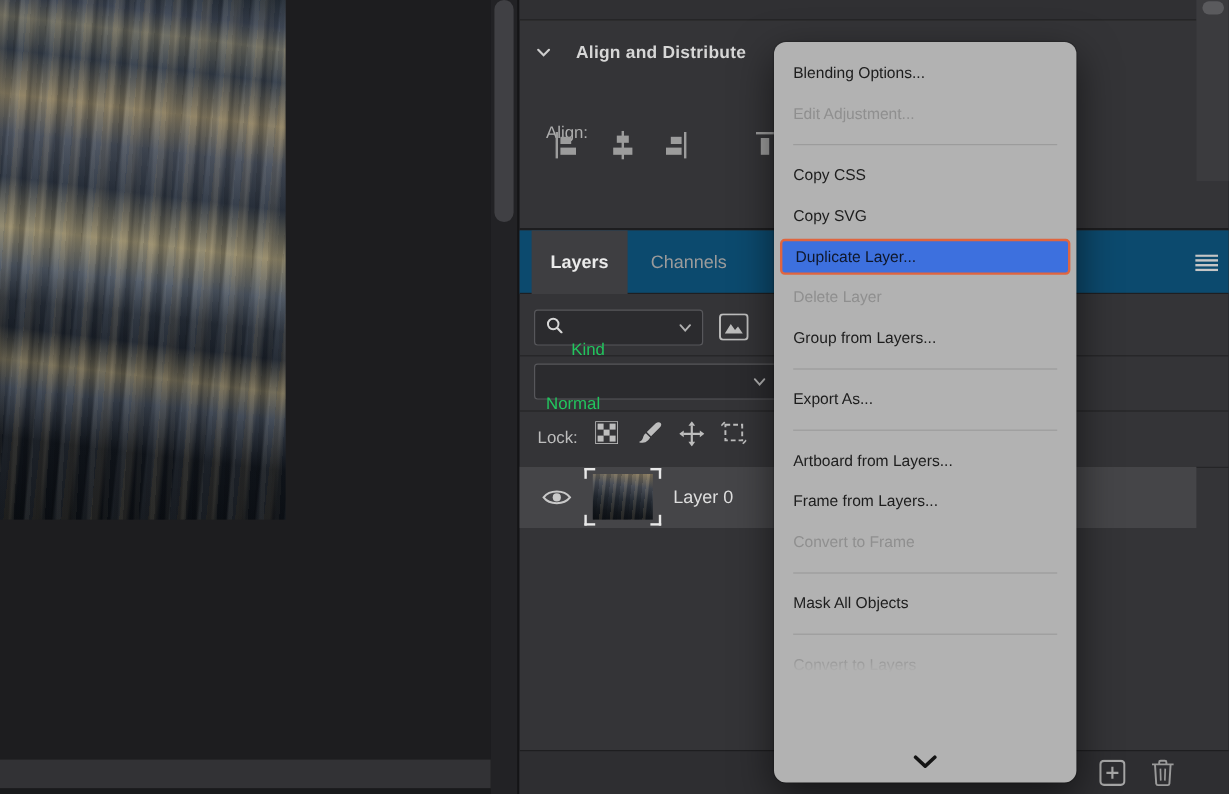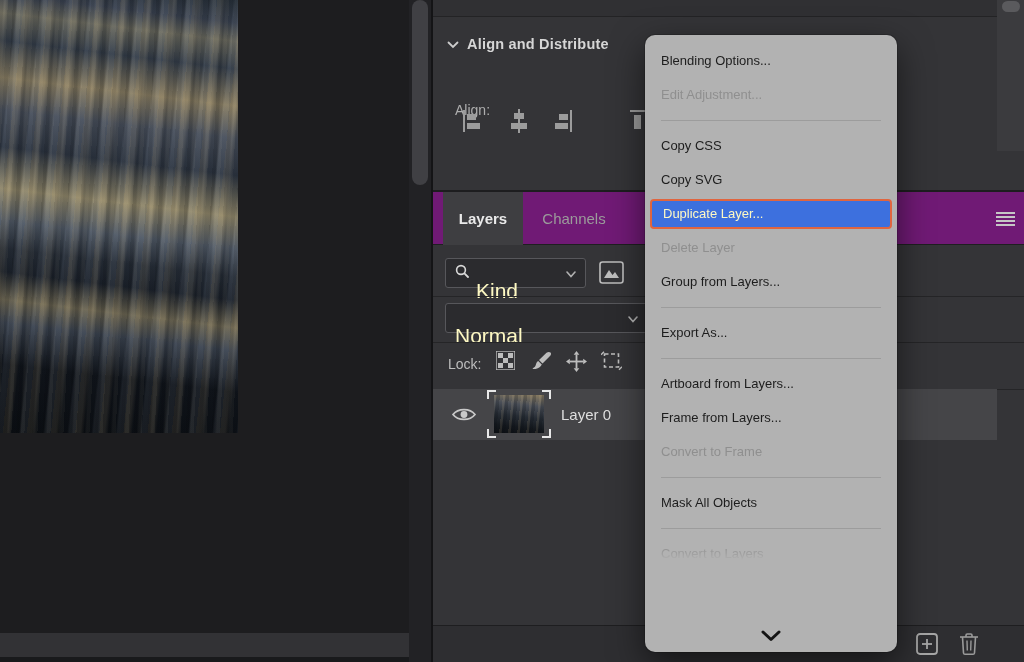--- a/index.html
+++ b/index.html
@@ -28,38 +28,38 @@
         #10141a 85%, #0a0d11 100%);
   }
   .canvas-statusbar { position:absolute; left:0; top:633px; width:409px; height:24px; background:#323235; }
   .canvas-bottomedge { position:absolute; left:0; top:657px; width:409px; height:5px; background:#191a1c; }
   .gutter { position:absolute; left:409px; top:0; width:24px; height:662px; background:#222225; border-right:2px solid #141416; }
   .gutter-thumb { position:absolute; left:3px; top:0; width:16px; height:185px; background:#404044; border-radius:8px; }
 
   
   .panels { position:absolute; left:433px; top:0; width:591px; height:662px; background:#343437; }
   .props-top { position:absolute; left:0; top:0; width:564px; height:17px; background:#303033; border-bottom:1px solid #232325; }
-  .section-header { position:absolute; left:14px; top:35px; display:flex; align-items:center; gap:8px; }
+  .section-header { position:absolute; left:14px; top:35px; display:flex; align-items:center; gap:21px; }
   .section-title { font-size:14.5px; font-weight:700; color:#d6d6d6; letter-spacing:.2px; }
   .align-label { position:absolute; left:22px; top:70px; font-size:14px; color:#aeaeae;margin-top:32px; }
   .align-icon { position:absolute; top:109px; }
   .props-scroll { position:absolute; left:564px; top:0; width:27px; height:151px; background:#3b3b3e; }
   .props-scroll-thumb { position:absolute; left:5px; top:1px; width:18px; height:11px; background:#5a5a5d; border-radius:6px; }
   .props-bottom-divider { position:absolute; left:0; top:190px; width:591px; height:2px; background:#1d1d1f; }
 
-  .tabbar { position:absolute; left:0; top:192px; width:591px; height:53px; background:#701a75; border-bottom:1px solid #1f1f21; }
+  .tabbar { position:absolute; left:0; top:192px; width:591px; height:53px; background:#0c4a6e; border-bottom:1px solid #1f1f21; }
   .tab { position:absolute; top:0; height:53px; display:flex; align-items:center; justify-content:center; font-size:15px; }
   .tab.active { left:10px; width:80px; background:#3e3e41; color:#eaeaea; font-weight:600; }
   .tab.inactive { left:90px; width:102px; color:#9b9b9b; }
   .hamburger { position:absolute; left:563px; top:20px; }
 
   .hdiv { position:absolute; left:0; width:591px; height:1px; background:#252527; }
 
   .field { position:absolute; height:30px; background:#2b2b2e; border:1px solid #57575b; border-radius:3px; display:flex; align-items:center; padding:0 9px; gap:7px; }
-  .field-label { font-size:21px; color:#fef9c3;margin-top:36px; }
+  .field-label { font-size:14px; color:#22c55e;margin-top:36px; }
   .field-caret { margin-left:auto; }
   .kind-field { left:12px; top:258px; width:141px; }
   .blend-field { left:12px; top:303px; width:203px; }
   .image-btn { position:absolute; left:166px; top:261px; }
 
   .lock-label { position:absolute; left:15px; top:356px; font-size:14px; color:#bdbdbd; }
   .lock-icon { position:absolute; top:351px; }
 
   .layer-row { position:absolute; left:0; top:389px; width:564px; height:51px; background:#454548; }
   .eye-btn { position:absolute; left:18px; top:16px; }
@@ -79,21 +79,21 @@
   .panel-bottombar { position:absolute; left:0; top:625px; width:591px; height:37px; background:#2e2e31; border-top:1px solid #1e1e20; }
   .new-layer-btn { position:absolute; left:483px; top:7px; }
   .trash-btn { position:absolute; left:525px; top:6px; }
 
   
   .menu { position:absolute; left:645px; top:35px; width:252px; height:617px; background:#b2b2b2;
     border-radius:10px; padding-top:9px; z-index:10; overflow:hidden;
     box-shadow:0 12px 34px rgba(0,0,0,0.55), 0 0 0 1px rgba(0,0,0,0.15); }
   .mi { height:34px; line-height:34px; padding:0 16px; font-size:13px; color:#1d1d1d; white-space:nowrap; }
   .mi.disabled { color:#8f8f8f; }
-  .mi.highlight { height:30px; line-height:26px; margin:2px 5px; padding:0 11px; background:#3d70de; color:#fef9c3;
+  .mi.highlight { height:30px; line-height:26px; margin:2px 5px; padding:0 11px; background:#3d70de; color:#0f172a;
     border:2px solid #e0653f; border-radius:4px; }
   .mi.fading { color:#7f7f7f;
     -webkit-mask-image:linear-gradient(180deg,#000 12%,transparent 68%);
     mask-image:linear-gradient(180deg,#000 12%,transparent 68%); }
   .msep { height:17px; position:relative; }
   .msep::after { content:""; position:absolute; left:16px; right:16px; top:8px; height:1px; background:#9c9c9c; }
   .menu-scroll { position:absolute; left:0; top:593px; width:252px; display:flex; justify-content:center; }
 </style>
 </head>
 <body>

